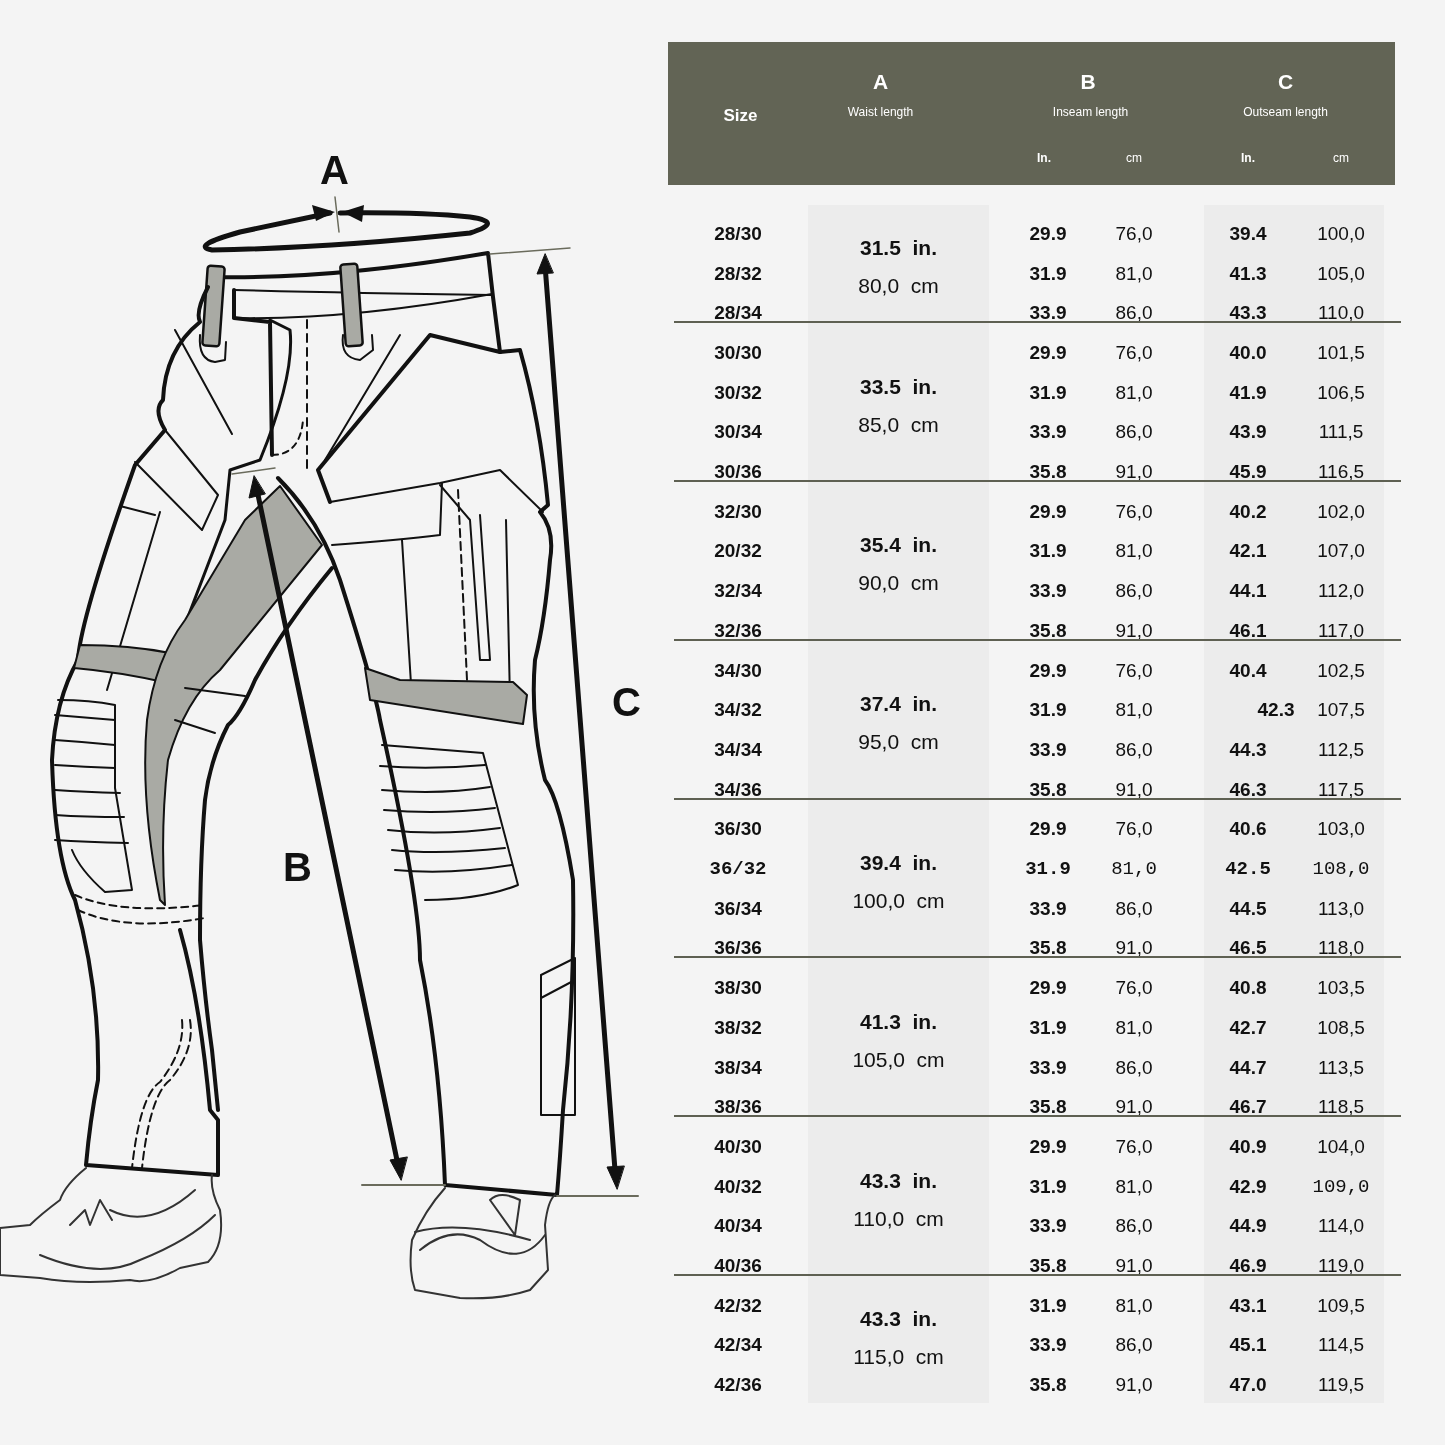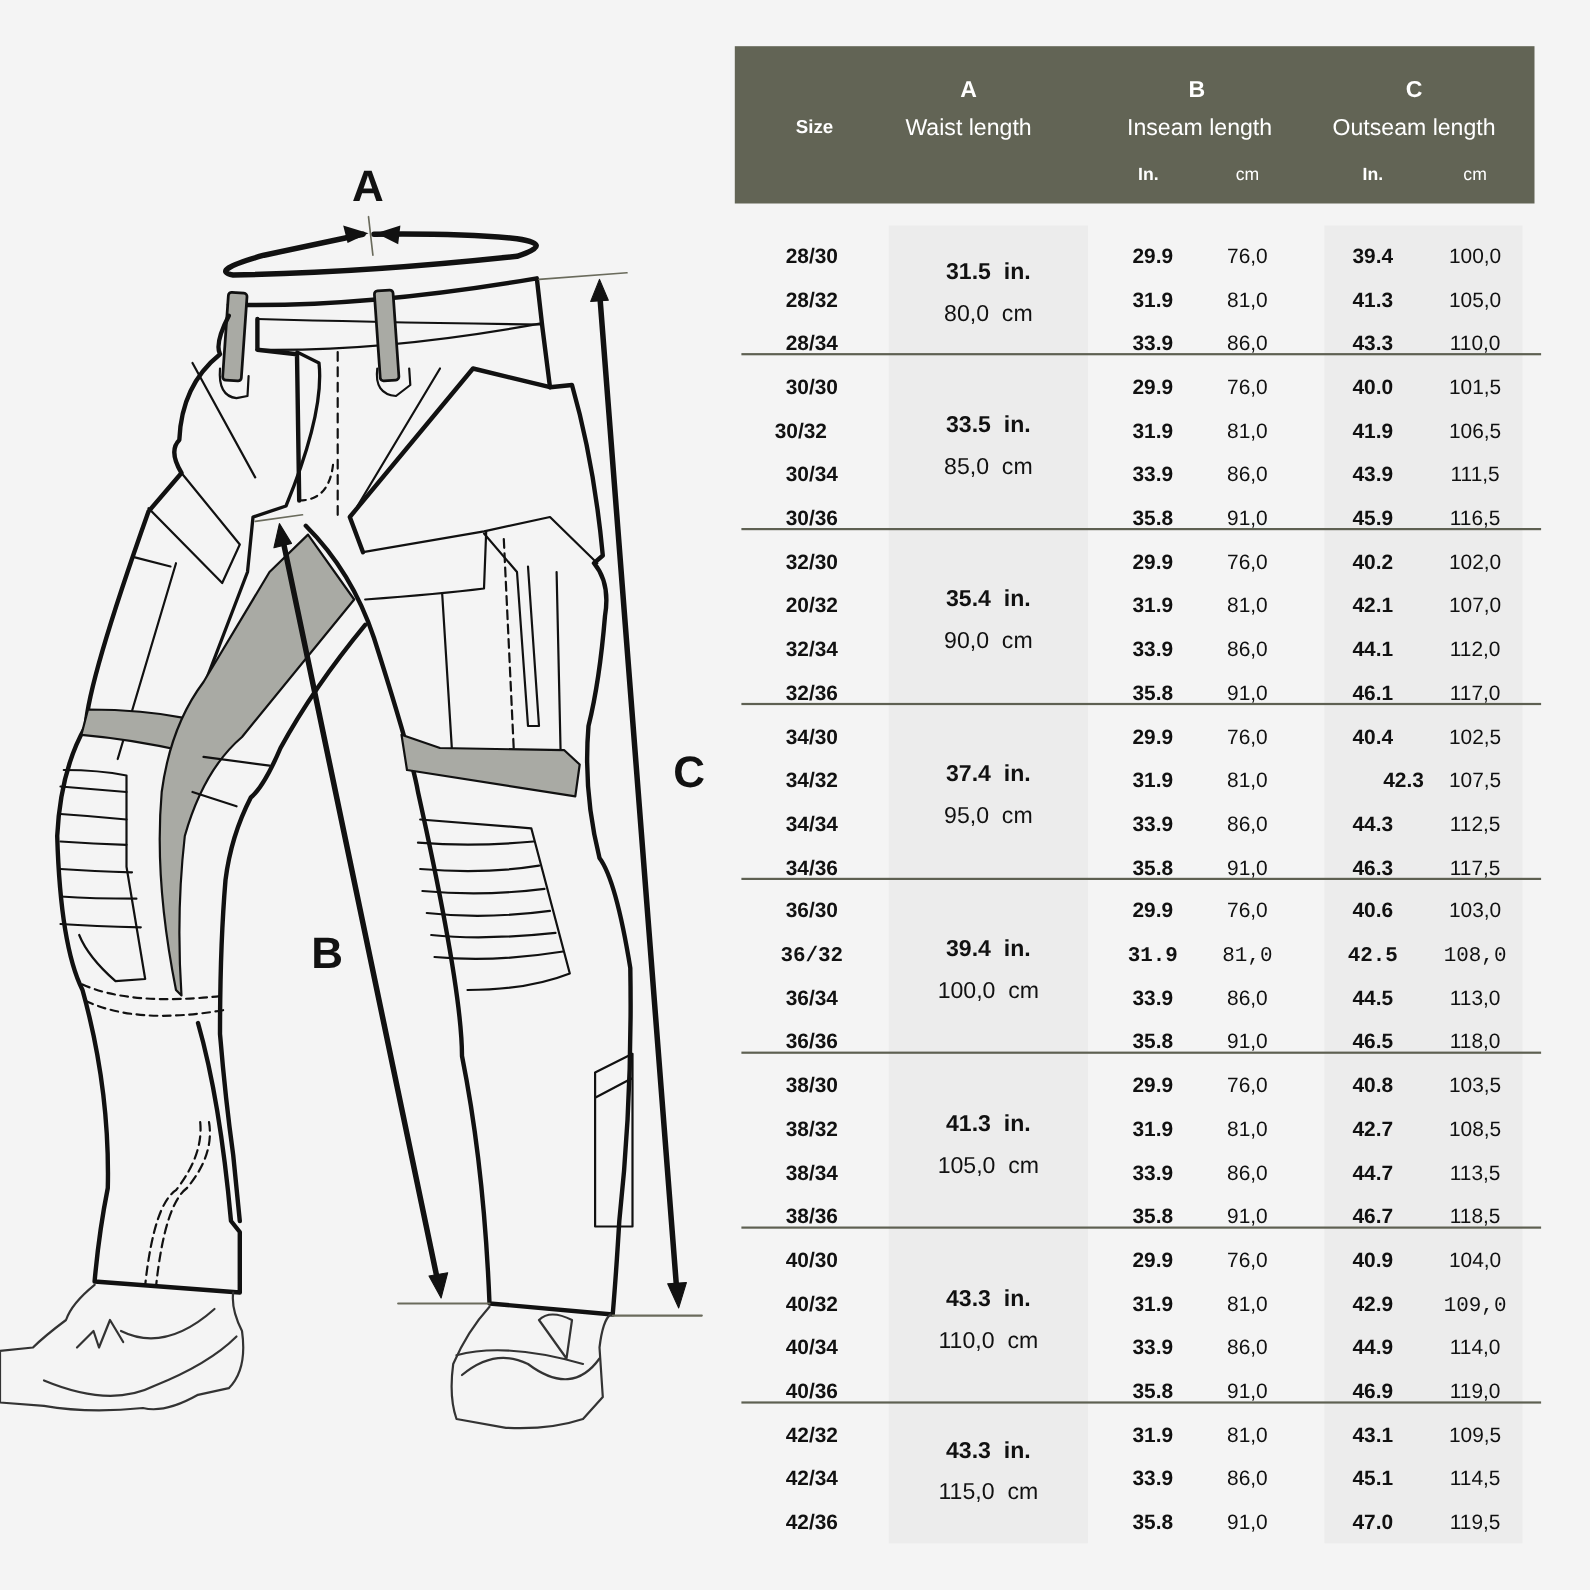--- a/index.html
+++ b/index.html
@@ -4,22 +4,22 @@
 <style>
   html, body { margin:0; padding:0; }
   body { width:1445px; height:1445px; background:#f4f4f4; position:relative; overflow:hidden;
          font-family:"Liberation Sans", sans-serif; color:#111; }
   .illus { position:absolute; left:0; top:0; width:660px; height:1445px; }
   .dim-label { position:absolute; font-weight:bold; font-size:40px; color:#111; }
   .table-wrap { position:absolute; left:668px; top:42px; width:733px; }
   .thead { position:absolute; left:0; top:0; width:727px; height:143px; background:#626455; color:#fff; }
   .th { position:absolute; text-align:center; }
   .th-letter { font-size:21px; font-weight:bold; }
-  .th-sub { font-size:21px; }
-  .th-unit { font-size:16px; }
+  .th-sub { font-size:12px; }
+  .th-unit { font-size:12px; }
   .th-unit.b { font-weight:bold; }
   .shade { position:absolute; background:#ececec; }
   .row { position:absolute; left:0; width:733px; height:39.7px; font-size:19px; }
   .cell { position:absolute; top:0; height:100%; display:flex; align-items:center; justify-content:center; }
   .b { font-weight:bold; }
   .divider { position:absolute; left:6px; width:727px; height:2px; background:#5e6052; }
   .waist { position:absolute; left:140px; width:181px; text-align:center; }
   .waist .in { font-weight:bold; font-size:21px; }
   .waist .cm { font-size:21px; margin-top:14px; }
 </style>
@@ -151,21 +151,21 @@
       </div>
       <div class="divider" style="top: 279.1px;"></div>
       <div class="row" style="top: 291.1px;">
         <div class="cell b" style="left: 30px; width: 80px;">30/30</div>
         <div class="cell b" style="left: 355px; width: 50px;">29.9</div>
         <div class="cell " style="left: 440px; width: 52px;">76,0</div>
         <div class="cell b" style="left: 555px; width: 50px;">40.0</div>
         <div class="cell " style="left: 643px; width: 60px;">101,5</div>
       </div>
       <div class="row" style="top: 330.8px;">
-        <div class="cell b" style="left: 20px; width: 80px;">30/32</div>
+        <div class="cell b" style="left: 30px; width: 80px;">30/32</div>
         <div class="cell b" style="left: 355px; width: 50px;">31.9</div>
         <div class="cell " style="left: 440px; width: 52px;">81,0</div>
         <div class="cell b" style="left: 555px; width: 50px;">41.9</div>
         <div class="cell " style="left: 643px; width: 60px;">106,5</div>
       </div>
       <div class="row" style="top: 370.5px;">
         <div class="cell b" style="left: 30px; width: 80px;">30/34</div>
         <div class="cell b" style="left: 355px; width: 50px;">33.9</div>
         <div class="cell " style="left: 440px; width: 52px;">86,0</div>
         <div class="cell b" style="left: 555px; width: 50px;">43.9</div>

